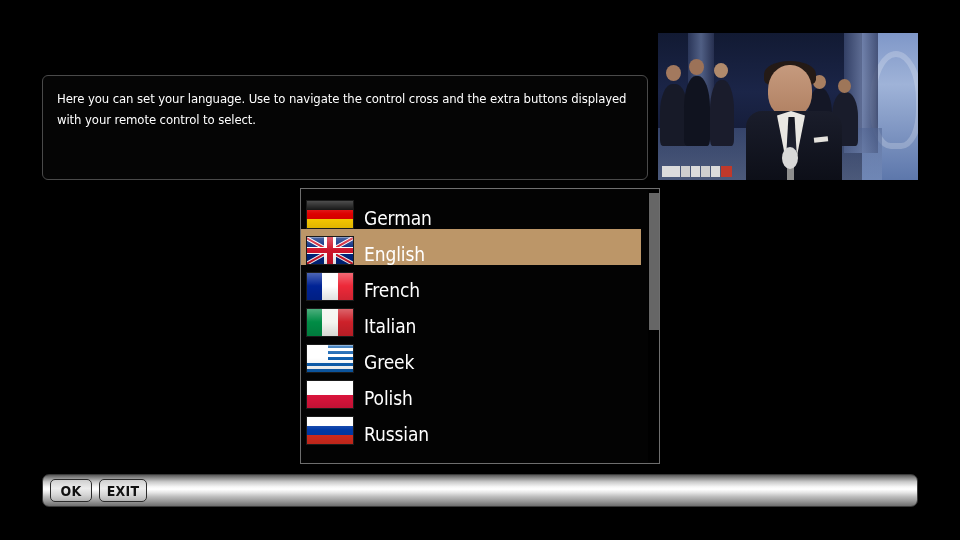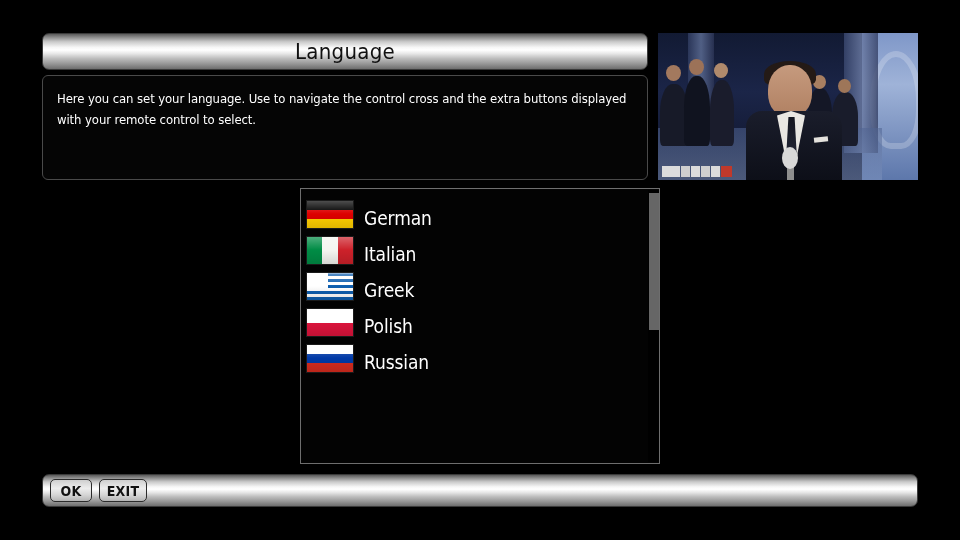--- a/index.html
+++ b/index.html
@@ -151,23 +151,20 @@
     font-family:"DejaVu Sans Condensed","Liberation Sans", sans-serif;
   }
   #btn-ok   { left:50px; width:42px; }
   #btn-exit { left:99px; width:48px; }
 </style>
 </head>
 <body>
 
 <div id="screen">
 
-  <div id="title-bar" class="metal">
-    <span id="title-text">Language</span>
-  </div>
 
   <div id="desc-box">
     <div id="desc-text">Here you can set your language. Use to navigate the control cross and the extra buttons displayed with your remote control to select.</div>
   </div>
 
   <div id="video">
     <div class="v-layer" id="v-bg"></div>
     <div class="v-layer" id="v-panel"></div>
     <div class="v-layer" id="v-pillar-l"></div>
     <div class="v-layer" id="v-pillar-r"></div>
@@ -212,21 +209,44 @@
         <span class="flag">
           <span class="f-h3">
               <i style="background:#000"></i>
               <i style="background:#dd0000"></i>
               <i style="background:#ffce00"></i>
             </span>
         </span>
         <span class="lang-label">German</span>
       </div>
 
-
+      <div class="row selected">
+        <span class="flag f-uk">
+          <i class="uk-dw1"></i>
+            <i class="uk-dw2"></i>
+          <i class="uk-dr1"></i>
+            <i class="uk-dr2"></i>
+          <i class="uk-cw-v"></i>
+            <i class="uk-cw-h"></i>
+          <i class="uk-cr-v"></i>
+            <i class="uk-cr-h"></i>
+        </span>
+        <span class="lang-label">English</span>
+      </div>
+
+      <div class="row">
+        <span class="flag">
+          <span class="f-v3">
+              <i style="background:#002395"></i>
+              <i style="background:#fff"></i>
+              <i style="background:#ed2939"></i>
+            </span>
+        </span>
+        <span class="lang-label">French</span>
+      </div>
 
       <div class="row">
         <span class="flag">
           <span class="f-v3">
               <i style="background:#008c45"></i>
               <i style="background:#f4f5f0"></i>
               <i style="background:#cd212a"></i>
             </span>
         </span>
         <span class="lang-label">Italian</span>

